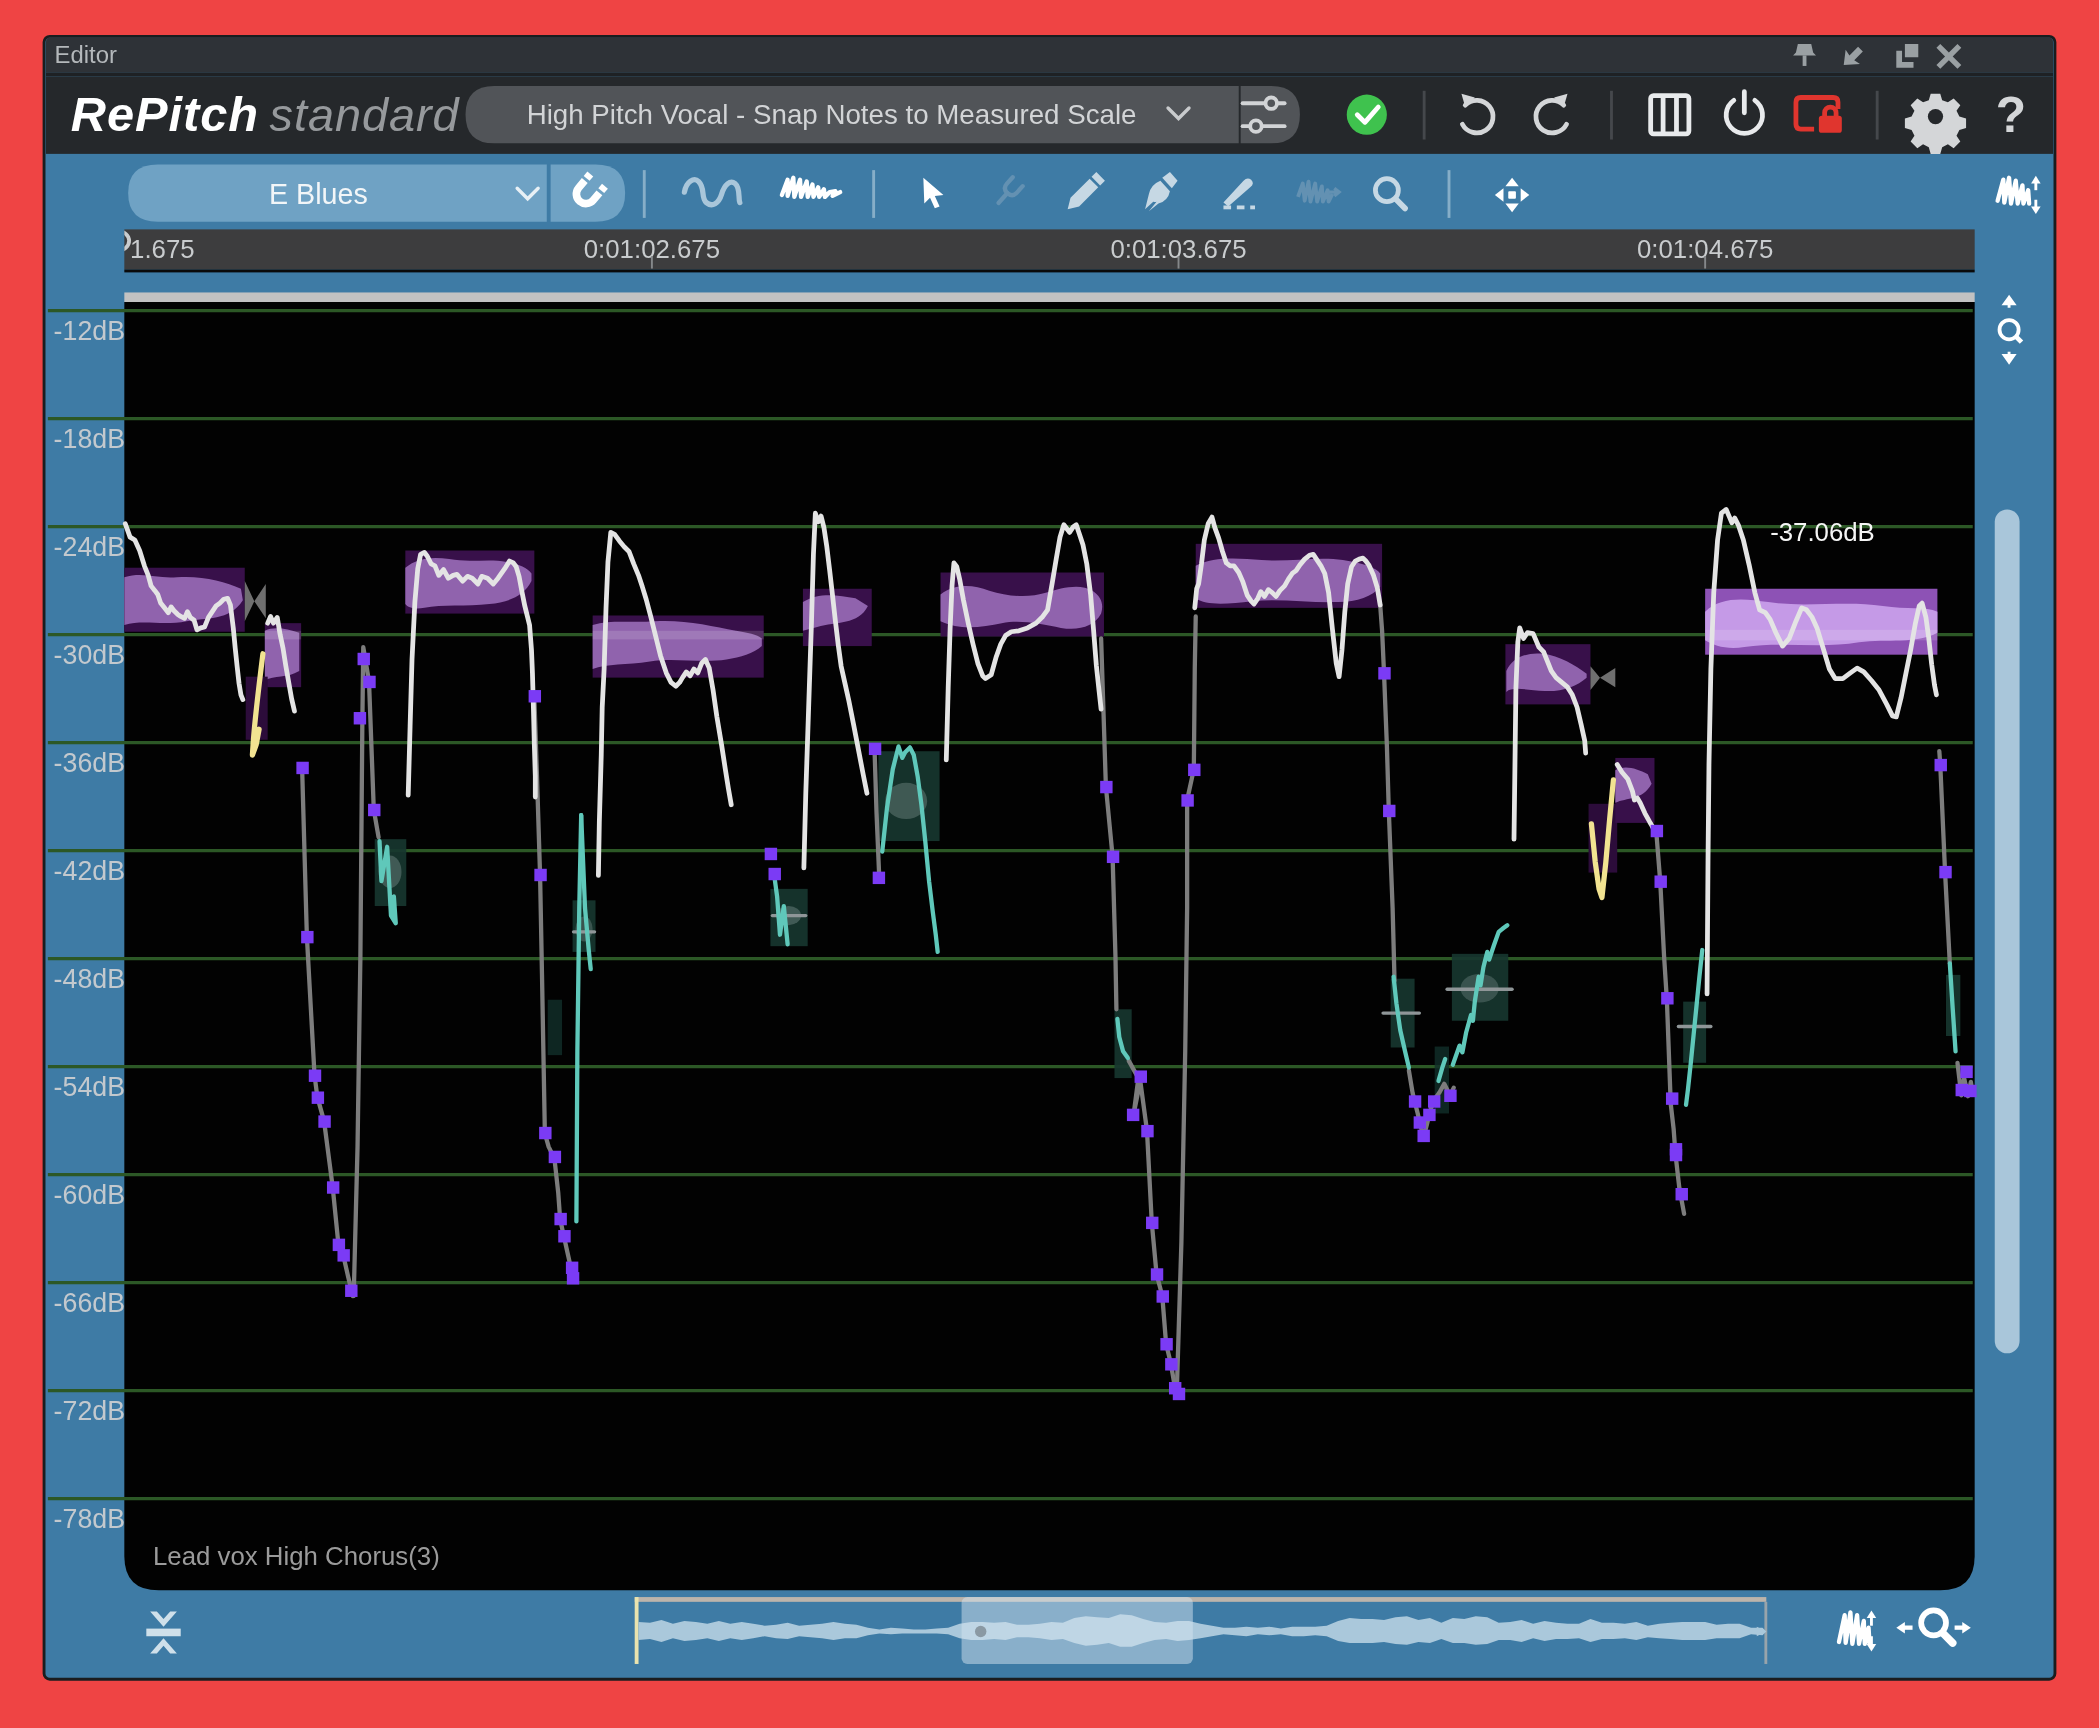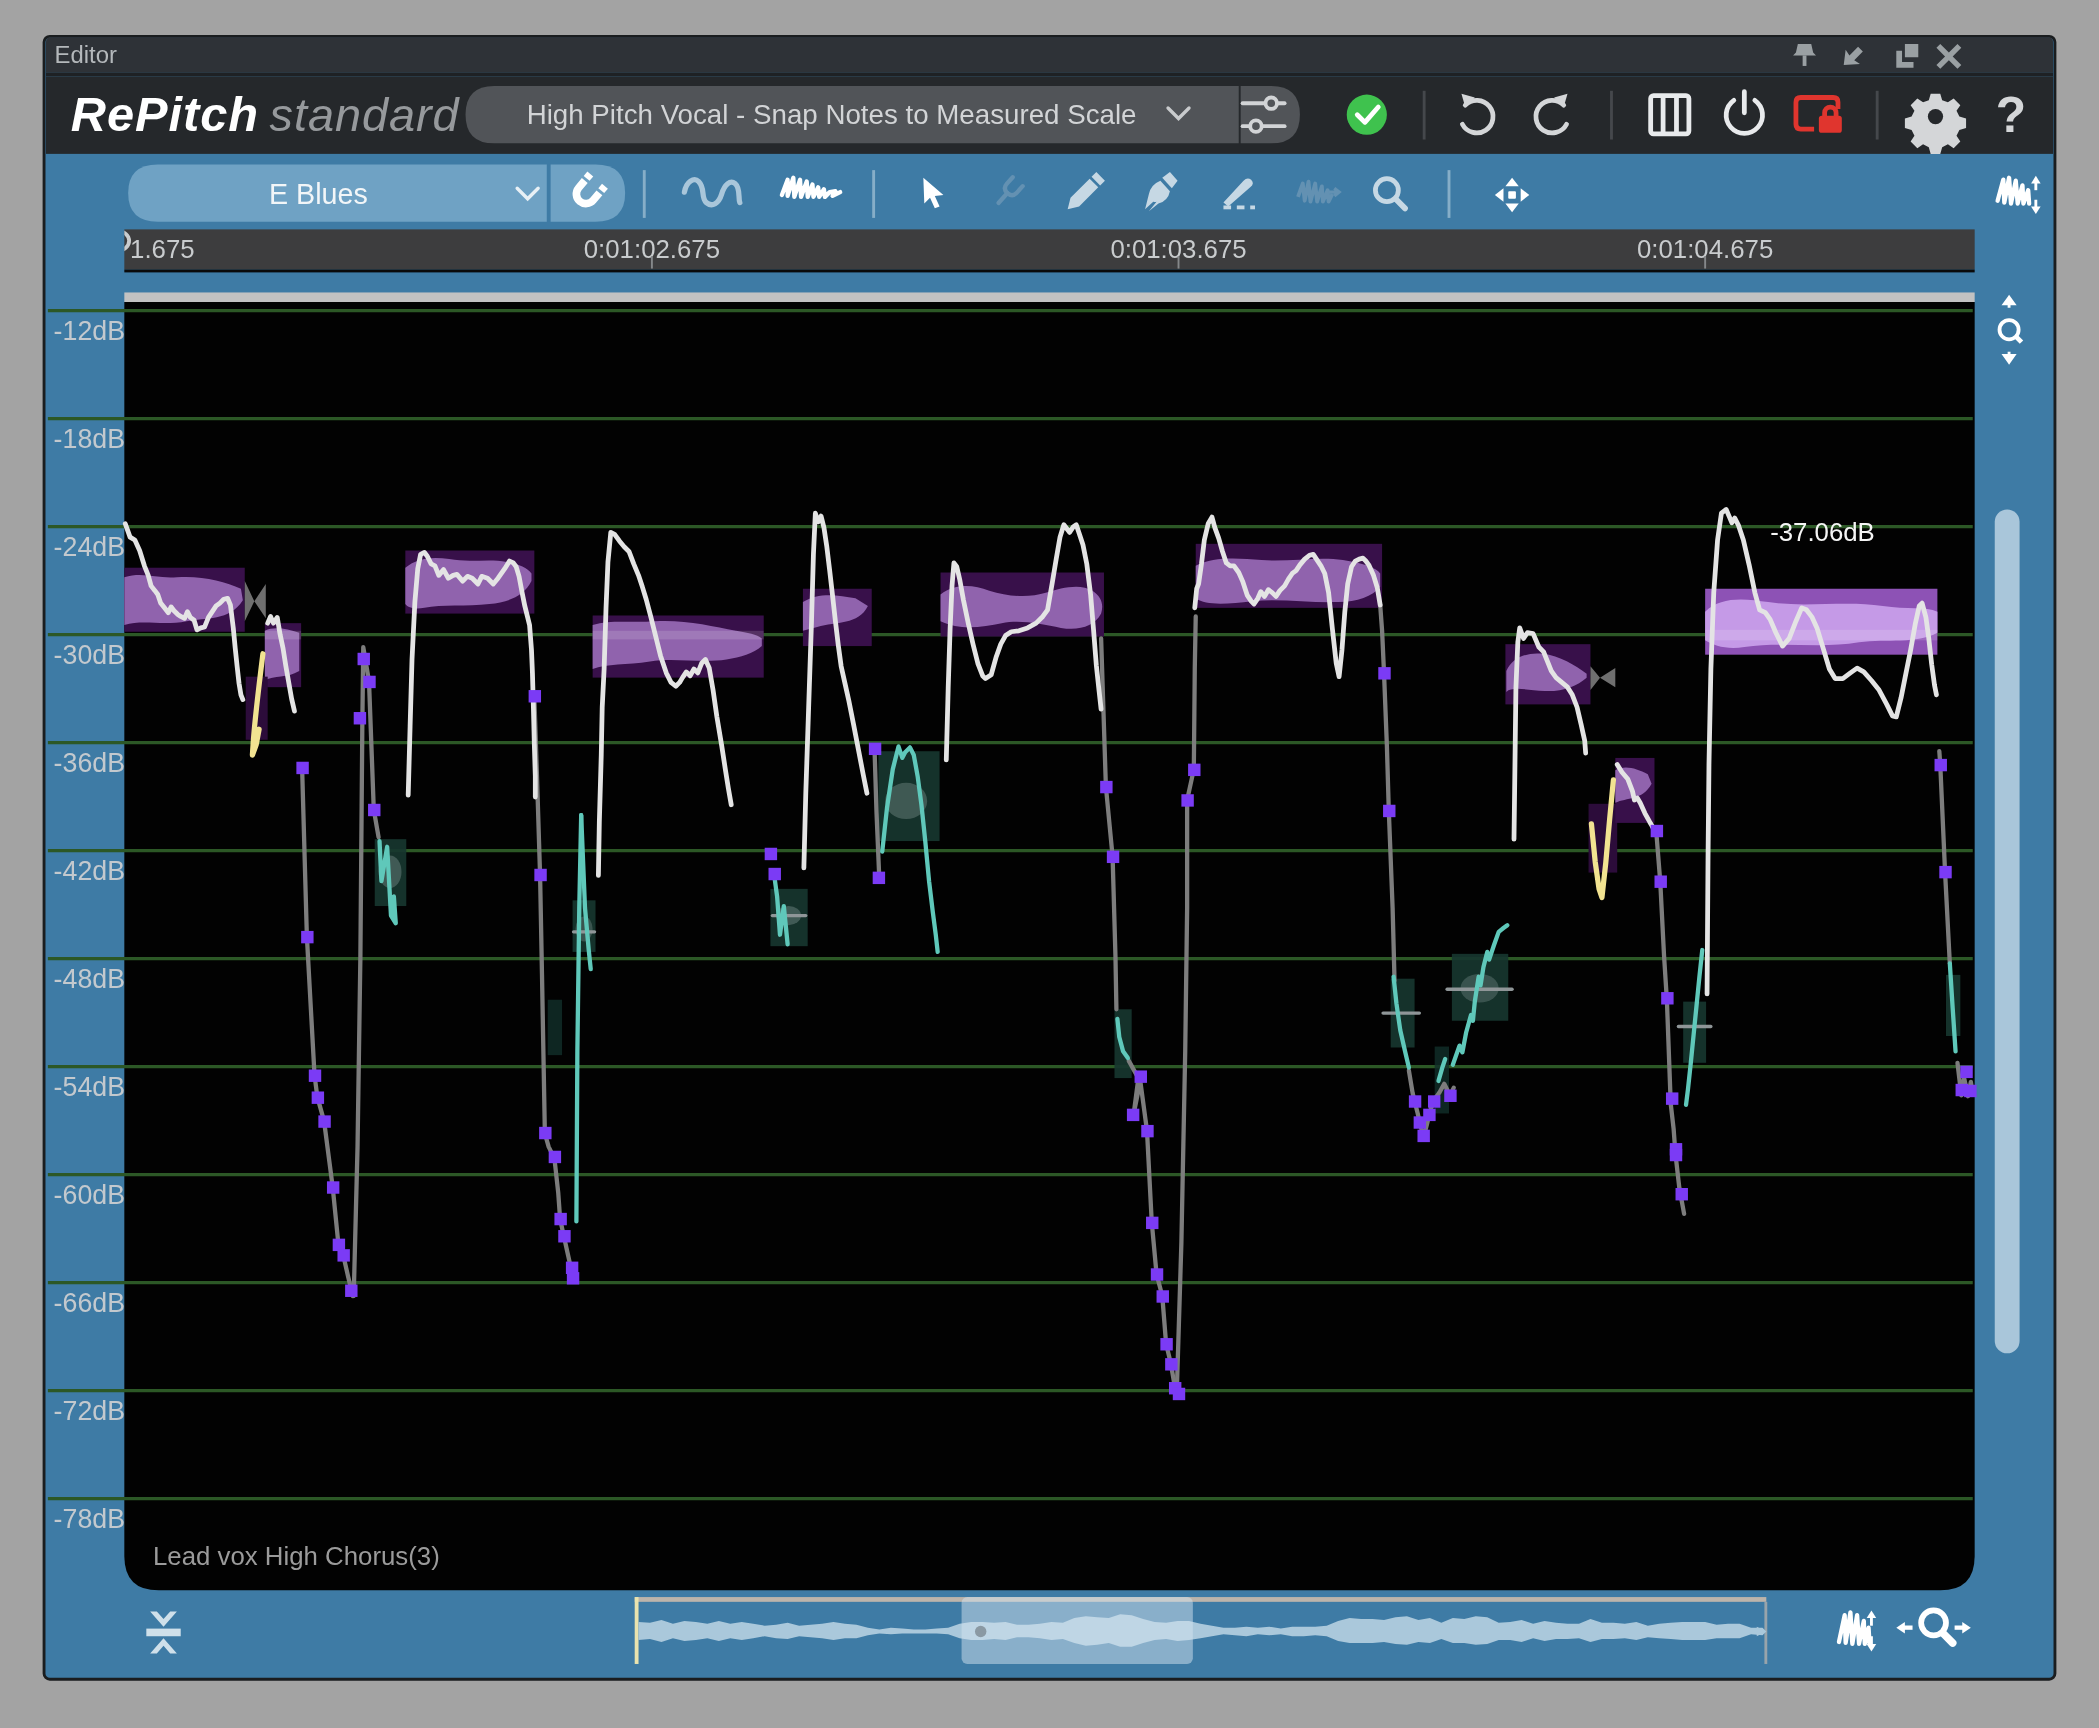--- a/index.html
+++ b/index.html
@@ -1,16 +1,16 @@
 <!DOCTYPE html>
 <html><head>
 <meta charset="utf-8">
 <style>
 html,body{margin:0;padding:0;background:#000;}
-#stage{position:relative;width:2099px;height:1728px;background:#a3a3a3;overflow:hidden;
+#stage{position:relative;width:2099px;height:1728px;background:#ef4444;overflow:hidden;
 font-family:"Liberation Sans",sans-serif;}
 svg{position:absolute;left:0;top:0;}
 </style>
 </head>
 <body>
 <div id="stage">
 <svg width="2099" height="1728" viewBox="0 0 2196 1808">
 
 <rect x="46" y="38" width="2104" height="1719" rx="6" fill="#3e7ba5" stroke="#1a1d1f" stroke-width="3"></rect>
 

